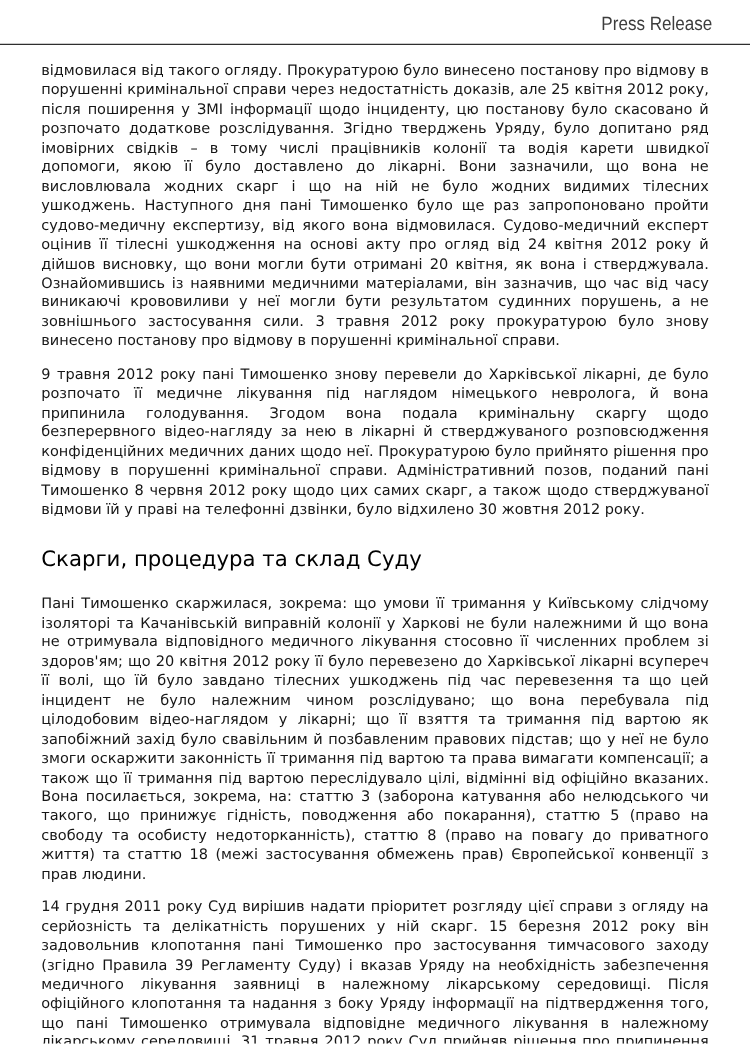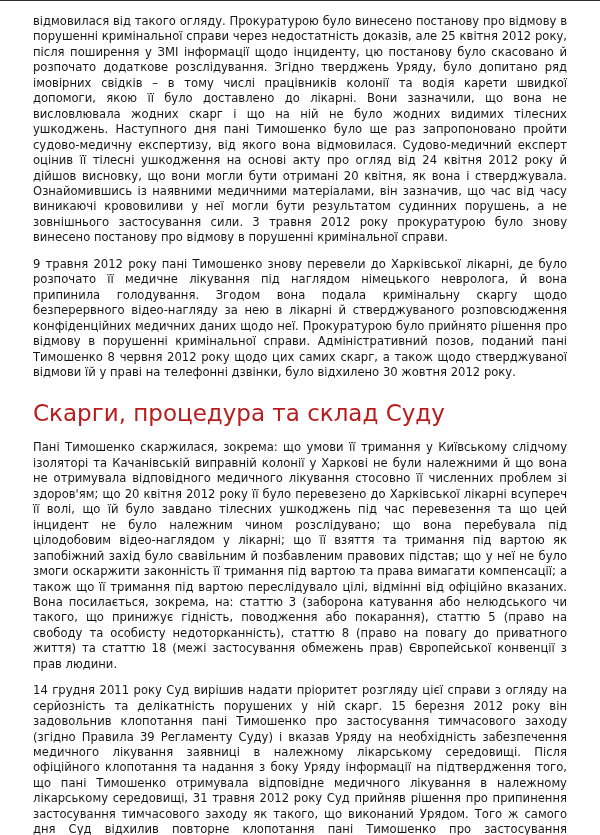--- a/index.html
+++ b/index.html
@@ -40,33 +40,36 @@
     text-align: justify;
   }
   .content p {
     margin: 0 0 11px 0;
   }
   .content p.continues {
     text-align-last: justify;
     margin-bottom: 0;
   }
   .section-heading {
-    font-size: 23px;
+    font-size: 17px;
     font-weight: 400;
-    color: #b91c1c;
+    color: #000000;
     margin: 22px 0 16px 0;
     text-align: left;
     line-height: 22px;
   }
 </style>
 </head>
 <body>
 
 <div class="page">
 
+  <div class="masthead">
+    <span class="label">Press Release</span>
+  </div>
 
   <hr class="rule">
 
   <div class="content">
 
     <p>відмовилася від такого огляду. Прокуратурою було винесено постанову про відмову в порушенні кримінальної справи через недостатність доказів, але 25 квітня 2012 року, після поширення у ЗМІ інформації щодо інциденту, цю постанову було скасовано й розпочато додаткове розслідування. Згідно тверджень Уряду, було допитано ряд імовірних свідків – в тому числі працівників колонії та водія карети швидкої допомоги, якою її було доставлено до лікарні. Вони зазначили, що вона не висловлювала жодних скарг і що на ній не було жодних видимих тілесних ушкоджень. Наступного дня пані Тимошенко було ще раз запропоновано пройти судово-медичну експертизу, від якого вона відмовилася. Судово-медичний експерт оцінив її тілесні ушкодження на основі акту про огляд від 24 квітня 2012 року й дійшов висновку, що вони могли бути отримані 20 квітня, як вона і стверджувала. Ознайомившись із наявними медичними матеріалами, він зазначив, що час від часу виникаючі крововиливи у неї могли бути результатом судинних порушень, а не зовнішнього застосування сили. 3 травня 2012 року прокуратурою було знову винесено постанову про відмову в порушенні кримінальної справи.</p>
 
     <p>9 травня 2012 року пані Тимошенко знову перевели до Харківської лікарні, де було розпочато її медичне лікування під наглядом німецького невролога, й вона припинила голодування. Згодом вона подала кримінальну скаргу щодо безперервного відео-нагляду за нею в лікарні й стверджуваного розповсюдження конфіденційних медичних даних щодо неї. Прокуратурою було прийнято рішення про відмову в порушенні кримінальної справи. Адміністративний позов, поданий пані Тимошенко 8 червня 2012 року щодо цих самих скарг, а також щодо стверджуваної відмови їй у праві на телефонні дзвінки, було відхилено 30 жовтня 2012 року.</p>
 
     <h1 class="section-heading">Скарги, процедура та склад Суду</h1>

